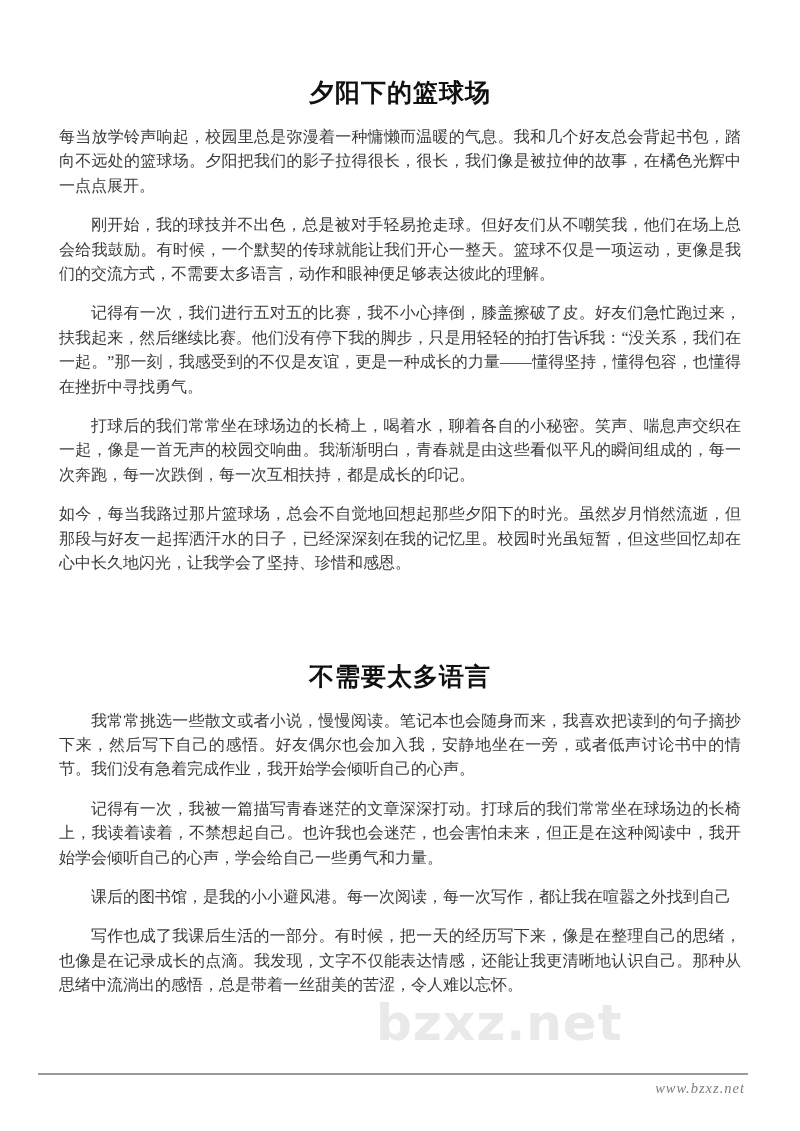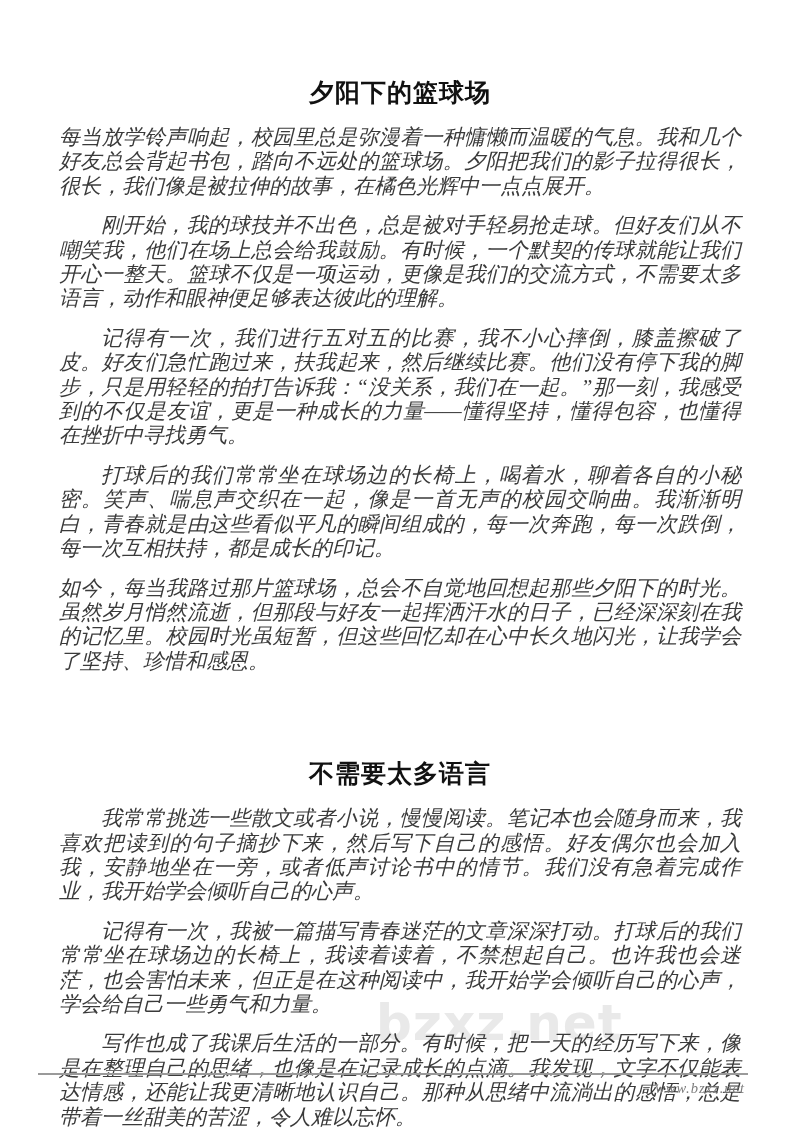--- a/index.html
+++ b/index.html
@@ -32,27 +32,26 @@
     letter-spacing: 1px;
   }
   .essay-title.first {
     margin-top: 64px;
   }
   .essay-title.second {
     margin-top: 84px;
   }
   .para {
     margin: 0 0 15px 0;
-    font-size: 21px;
+    font-size: 16px;
     line-height: 24.4px;
     color: #3a3a3a;
     text-align: justify;
     text-justify: inter-ideograph;
     word-break: break-all;
-    font-style: italic;
   }
   .para.indent {
     text-indent: 2em;
   }
   .watermark-large {
     position: absolute;
     left: 376px;
     top: 986px;
     z-index: 1;
     font-family: "DejaVu Sans", "Liberation Sans", sans-serif;
@@ -105,23 +104,23 @@
 
     <p class="para">如今，每当我路过那片篮球场，总会不自觉地回想起那些夕阳下的时光。虽然岁月悄然流逝，但那段与好友一起挥洒汗水的日子，已经深深刻在我的记忆里。校园时光虽短暂，但这些回忆却在心中长久地闪光，让我学会了坚持、珍惜和感恩。</p>
 
     <h1 class="essay-title second">不需要太多语言</h1>
 
 
     <p class="para indent">我常常挑选一些散文或者小说，慢慢阅读。笔记本也会随身而来，我喜欢把读到的句子摘抄下来，然后写下自己的感悟。好友偶尔也会加入我，安静地坐在一旁，或者低声讨论书中的情节。我们没有急着完成作业，我开始学会倾听自己的心声。</p>
 
     <p class="para indent">记得有一次，我被一篇描写青春迷茫的文章深深打动。打球后的我们常常坐在球场边的长椅上，我读着读着，不禁想起自己。也许我也会迷茫，也会害怕未来，但正是在这种阅读中，我开始学会倾听自己的心声，学会给自己一些勇气和力量。</p>
 
+    <p class="para indent">课后的图书馆，是我的小小避风港。每一次阅读，每一次写作，都让我在喧嚣之外找到自己</p>
+
     <p class="para indent">写作也成了我课后生活的一部分。有时候，把一天的经历写下来，像是在整理自己的思绪，也像是在记录成长的点滴。我发现，文字不仅能表达情感，还能让我更清晰地认识自己。那种从思绪中流淌出的感悟，总是带着一丝甜美的苦涩，令人难以忘怀。</p>
-
-    <p class="para indent">课后的图书馆，是我的小小避风港。每一次阅读，每一次写作，都让我在喧嚣之外找到自己</p>
 
   </div>
 
   <div class="footer-rule"></div>
 
   <div class="footer-url">www.bzxz.net</div>
 
 </div>
 
 </body></html>

